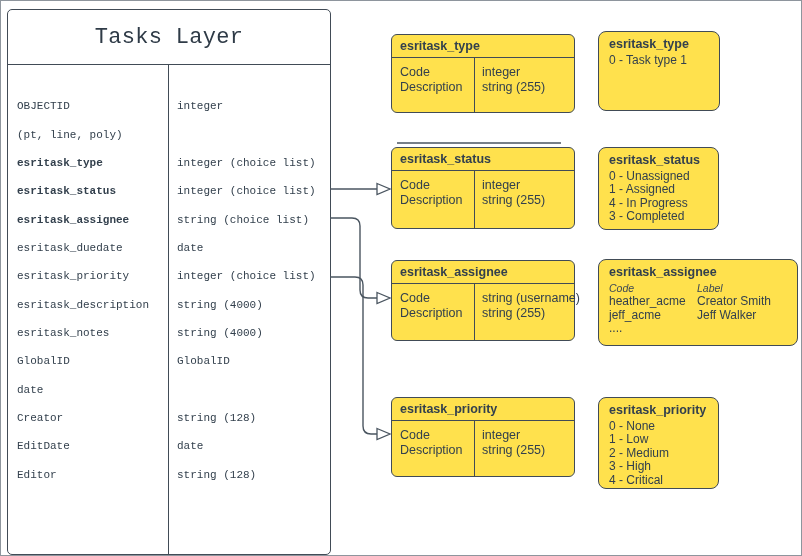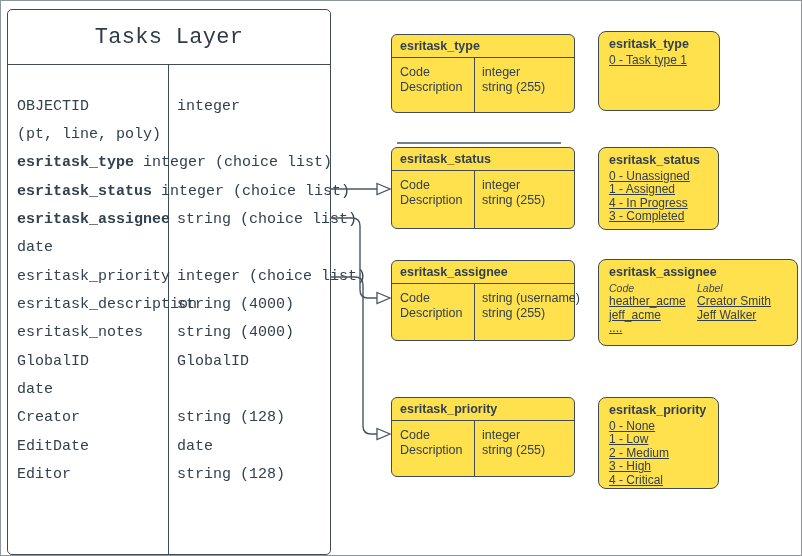--- a/index.html
+++ b/index.html
@@ -20,21 +20,21 @@
   }
   #main-table .tbl-title-divider{
     position:absolute;top:54px;left:0;right:0;height:0;
     border-top:1.4px solid #414b56;
   }
   #main-table .tbl-col-divider{
     position:absolute;top:54px;bottom:0;left:160px;width:0;
     border-left:1.3px solid #414b56;
   }
   #table-rows{position:absolute;top:82px;left:0;right:0;}
-  .tbl-row{height:28.35px;display:flex;align-items:center;font-size:15px;}
+  .tbl-row{height:28.35px;display:flex;align-items:center;font-size:11px;}
   .tbl-row .cell-name{width:160px;padding-left:9px;box-sizing:border-box;white-space:nowrap;}
   .tbl-row .cell-type{padding-left:9px;white-space:nowrap;}
   .tbl-row.bold .cell-name{font-weight:bold;}
   
   .schema-box{
     position:absolute;width:184px;background:#ffe14d;
     border:1.6px solid #414b56;border-radius:6px;box-sizing:border-box;
   }
   .schema-box .sb-header{
     height:22px;border-bottom:1.4px solid #414b56;
@@ -51,21 +51,21 @@
   }
   .schema-box .sb-col.names{left:8px;}
   .schema-box .sb-col.types{left:90px;}
   
   .domain-box{
     position:absolute;background:#ffe14d;
     border:1.6px solid #414b56;border-radius:8px;box-sizing:border-box;
     padding:6px 0 0 10px;font-size:12px;line-height:13.6px;
   }
   .domain-box .db-title{font-weight:bold;font-size:12.5px;margin-bottom:2px;white-space:nowrap;}
-  .domain-box .db-line{white-space:nowrap;text-decoration:underline;}
+  .domain-box .db-line{white-space:nowrap;}
   .domain-box .db-grid{display:grid;grid-template-columns:88px auto;}
   .domain-box .db-colhead{font-style:italic;font-size:10.5px;color:#3c4855;}
   
   #connectors{position:absolute;left:0;top:0;width:800px;height:554px;pointer-events:none;}
 </style>
 </head>
 <body>
 
 <div id="canvas">
 
@@ -87,20 +87,21 @@
         </div>
         <div class="tbl-row bold">
           <span class="cell-name">esritask_status</span>
           <span class="cell-type">integer (choice list)</span>
         </div>
         <div class="tbl-row bold">
           <span class="cell-name">esritask_assignee</span>
           <span class="cell-type">string (choice list)</span>
         </div>
         <div class="tbl-row">
+          <span class="cell-name">esritask_duedate</span>
           <span class="cell-type">date</span>
         </div>
         <div class="tbl-row">
           <span class="cell-name">esritask_priority</span>
           <span class="cell-type">integer (choice list)</span>
         </div>
         <div class="tbl-row">
           <span class="cell-name">esritask_description</span>
           <span class="cell-type">string (4000)</span>
         </div>

